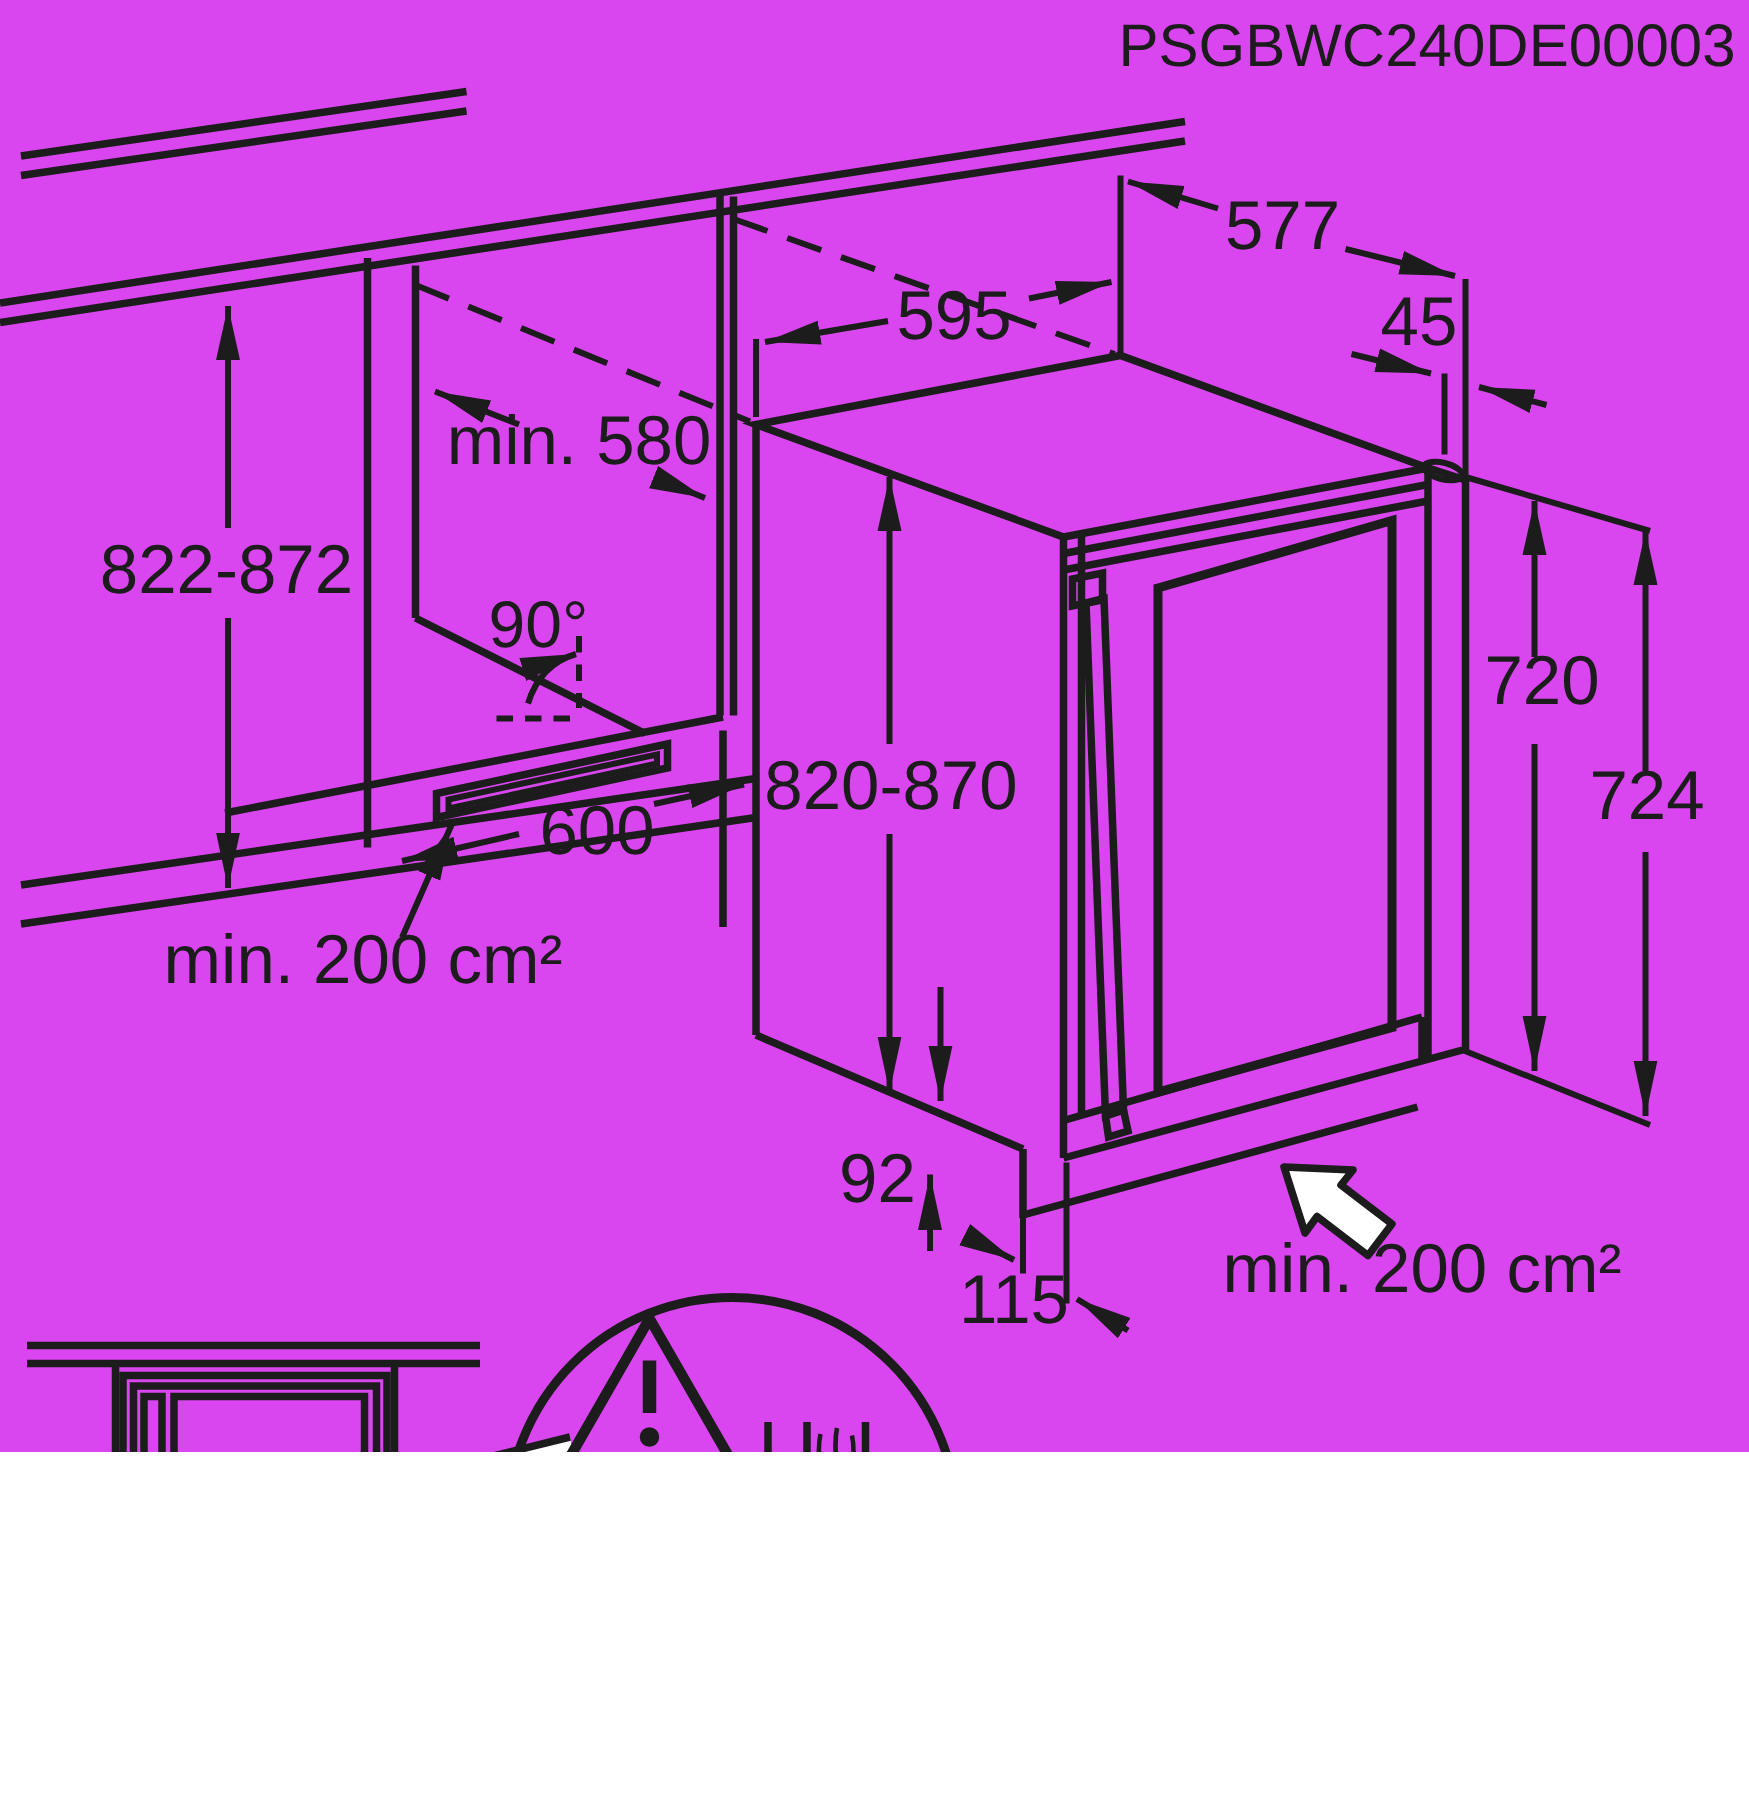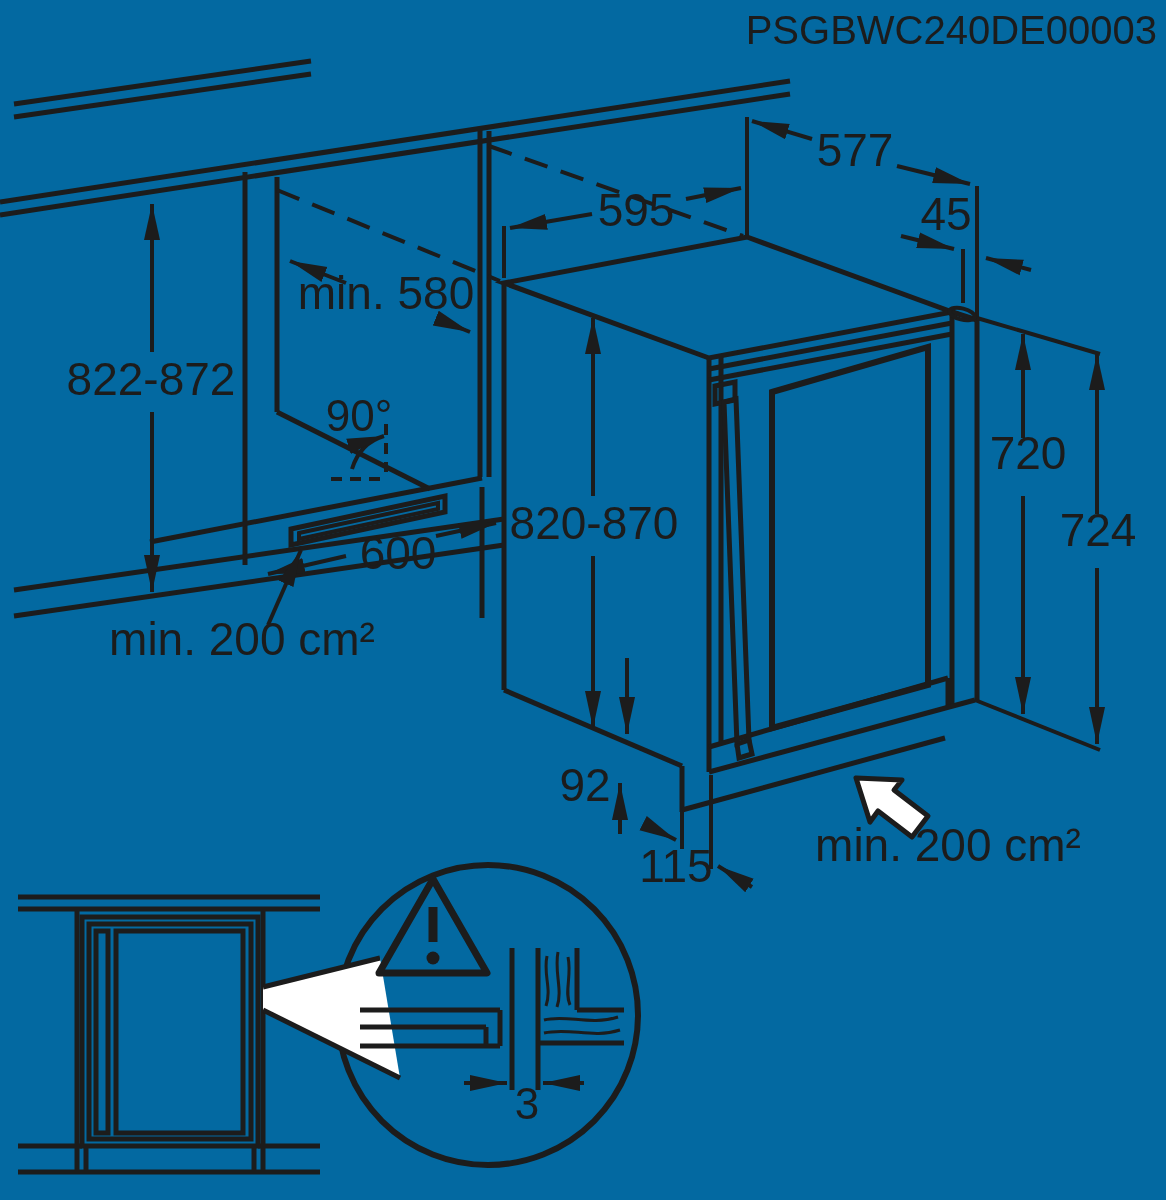--- a/index.html
+++ b/index.html
@@ -1,16 +1,16 @@
 <!DOCTYPE html>
 <html><head>
 <meta charset="utf-8">
 <style>
   html,body{margin:0;padding:0;background:#ffffff;}
-  .stage{width:1166px;height:1200px;background:#0369a1;position:relative;overflow:hidden;}
+  .stage{width:1166px;height:968px;background:#d946ef;position:relative;overflow:hidden;}
   svg{display:block;}
   text{font-family:"Liberation Sans","DejaVu Sans",sans-serif;fill:#1c1c1c;}
   .dim{font-size:46px;}
   .dim-sm{font-size:44px;}
   .title{font-size:40px;}
   .obj{stroke:#1c1c1c;stroke-width:5;fill:none;}
   .obj6{stroke:#1c1c1c;stroke-width:6;fill:none;}
   .thin{stroke:#1c1c1c;stroke-width:4;fill:none;}
   .grain{stroke:#1c1c1c;stroke-width:3;fill:none;}
   .dash{stroke:#1c1c1c;stroke-width:4;fill:none;stroke-dasharray:24 14;}

